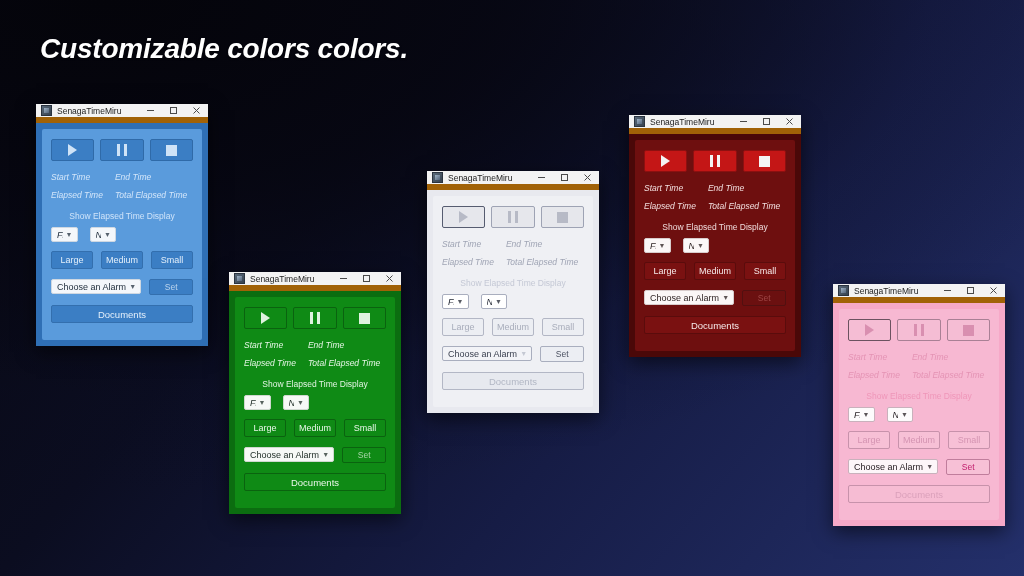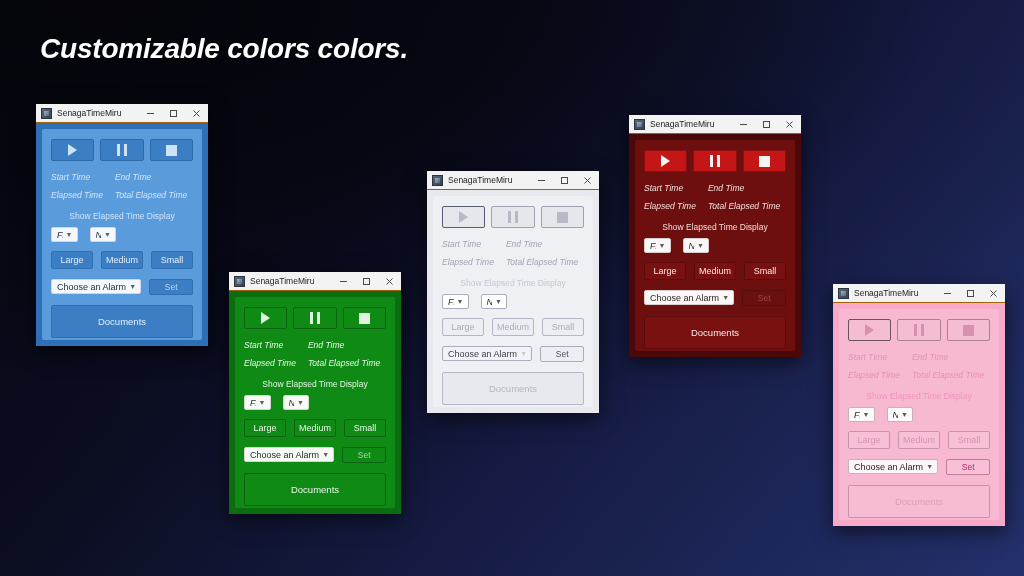--- a/index.html
+++ b/index.html
@@ -30,21 +30,21 @@
 
   
   .win {
     position:absolute;
     box-shadow:0 6px 18px rgba(0,0,0,0.55);
     display:flex; flex-direction:column;
   }
   .titlebar {
     height:19px;
     background:#f3f3f3;
-    border-bottom:1px solid #a16207;
+    border-bottom:6px solid #a16207;
     display:flex; align-items:center;
     flex:0 0 auto;
   }
   .tb-icon {
     width:11px; height:11px;
     margin-left:5px; margin-right:5px;
     background:linear-gradient(135deg,#5a6a7a,#36424f);
     border:1px solid #2b3440;
     position:relative;
     flex:0 0 auto;
@@ -107,21 +107,21 @@
     height:18px; border-radius:2px;
     display:flex; align-items:center; justify-content:center;
     font-size:9px;
   }
   .setbtn {
     height:16px; border-radius:2px;
     display:flex; align-items:center; justify-content:center;
     font-size:8.5px;
   }
   .docbtn {
-    height:33px; border-radius:2px;
+    height:18px; border-radius:2px;
     display:flex; align-items:center; justify-content:center;
     font-size:9.5px;
   }
 
   
   .t-blue .panel { background:#5a9bdc; }
   .t-blue .client { background:#2f6fb5; }
   .t-blue .tbtn { background:#3b7ec4; color:#cfe3f7; border:1px solid #2f6aa8; }
   .t-blue .fld-label { color:#d3e6fa; }
   .t-blue .fld-box { background:#3d80c6; }

